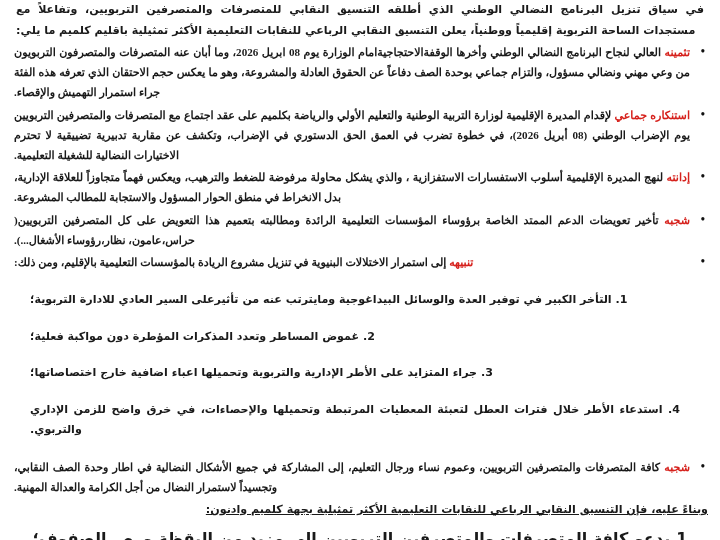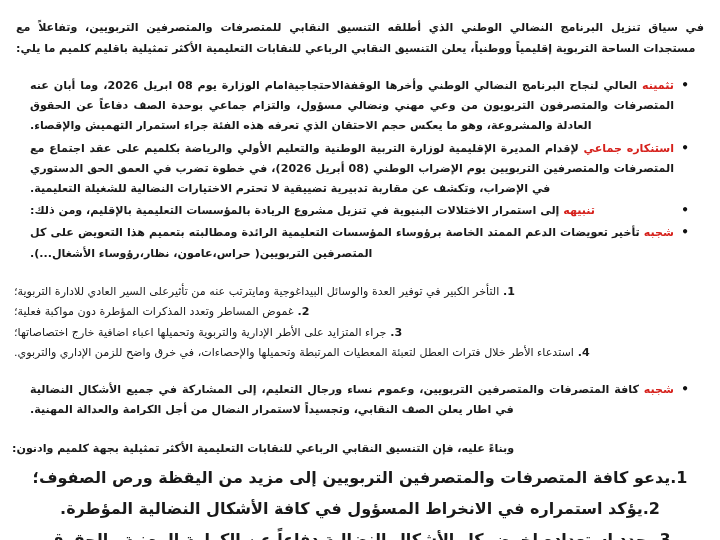--- a/index.html
+++ b/index.html
@@ -13,21 +13,21 @@
     height: 540px;
     overflow: hidden;
     font-family: "DejaVu Sans", "Liberation Sans", sans-serif;
     color: #1a1a1a;
     direction: rtl;
   }
   #doc {
     box-sizing: border-box;
     width: 720px;
     height: 540px;
-    padding: 18px 12px 4px 12px;
+    padding: 0 12px 4px 12px;
     display: flex;
     flex-direction: column;
   }
 
   
   .para {
     font-size: 11.1px;
     line-height: 1.85;
     font-weight: bold;
     text-align: justify;
@@ -37,22 +37,23 @@
     padding: 0 4px;
   }
   .para.lead {
     text-align: justify;
     text-align-last: left;
   }
 
   
   ul.bullets {
     list-style: none;
-    margin: 16px;
+    margin: 0;
     padding: 0;
+    font-family: Liberation Serif, serif;
   }
   ul.bullets > li {
     position: relative;
     padding: 0 18px 0 2px;
     margin: 0 0 2px 0;
     font-size: 11.1px;
     line-height: 1.82;
     font-weight: bold;
     text-align: justify;
     text-align-last: left;
@@ -75,38 +76,39 @@
   ol.numbered {
     list-style: none;
     counter-reset: itemnum;
     margin: 0;
     padding: 0 10px 0 0;
   }
   ol.numbered > li {
     counter-increment: itemnum;
     font-size: 11.1px;
     line-height: 1.85;
-    font-weight: normal;
+    font-weight: bold;
     text-align: justify;
     text-align-last: left;
-    margin: 0;
+    margin: 16px;
     padding: 0 2px 0 2px;
   }
   ol.numbered > li::before {
     content: counter(itemnum) ". ";
     font-weight: bold;
   }
 
   
   .closing {
     font-size: 11.1px;
     line-height: 1.85;
     font-weight: bold;
-    text-align: left;
+    text-align: right;
     margin: 1px 0 0 0;
+    text-decoration: underline;
   }
   ol.final {
     list-style: none;
     counter-reset: fnum;
     margin: 2px 0 0 0;
     padding: 0;
   }
   ol.final > li {
     counter-increment: fnum;
     font-size: 16px;
@@ -129,39 +131,42 @@
   <p class="para lead">في سياق تنزيل البرنامج النضالي الوطني الذي أطلقه التنسيق النقابي للمتصرفات والمتصرفين التربويين، وتفاعلاً مع مستجدات الساحة التربوية إقليمياً ووطنياً، يعلن التنسيق النقابي الرباعي للنقابات التعليمية الأكثر تمثيلية باقليم كلميم ما يلي:</p>
 
   <ul class="bullets">
     <li>
       <span class="kw">تثمينه</span><span> العالي لنجاح البرنامج النضالي الوطني وأخرها الوقفةالاحتجاجيةامام الوزارة يوم 08 ابريل 2026، وما أبان عنه المتصرفات والمتصرفون التربويون من وعي مهني ونضالي مسؤول، والتزام جماعي بوحدة الصف دفاعاً عن الحقوق العادلة والمشروعة، وهو ما يعكس حجم الاحتقان الذي تعرفه هذه الفئة جراء استمرار التهميش والإقصاء.</span>
     </li>
     <li>
       <span class="kw">استنكاره جماعي</span><span> لإقدام المديرة الإقليمية لوزارة التربية الوطنية والتعليم الأولي والرياضة بكلميم على عقد اجتماع مع المتصرفات والمتصرفين التربويين يوم الإضراب الوطني (08 أبريل 2026)، في خطوة تضرب في العمق الحق الدستوري في الإضراب، وتكشف عن مقاربة تدبيرية تضييقية لا تحترم الاختيارات النضالية للشغيلة التعليمية.</span>
     </li>
     <li>
-      <span class="kw">تنبيهه</span><span> إلى استمرار الاختلالات البنيوية في تنزيل مشروع الريادة بالمؤسسات التعليمية بالإقليم، ومن ذلك:</span>
+      <span class="kw">إدانته</span><span> لنهج المديرة الإقليمية أسلوب الاستفسارات الاستفزازية ، والذي يشكل محاولة مرفوضة للضغط والترهيب، ويعكس فهماً متجاوزاً للعلاقة الإدارية، بدل الانخراط في منطق الحوار المسؤول والاستجابة للمطالب المشروعة.</span>
     </li>
     <li>
       <span class="kw">شجبه</span><span> تأخير تعويضات الدعم الممتد الخاصة برؤوساء المؤسسات التعليمية الرائدة ومطالبته بتعميم هذا التعويض على كل المتصرفين التربويين( حراس،عامون، نظار،رؤوساء الأشغال...).</span>
+    </li>
+    <li>
+      <span class="kw">تنبيهه</span><span> إلى استمرار الاختلالات البنيوية في تنزيل مشروع الريادة بالمؤسسات التعليمية بالإقليم، ومن ذلك:</span>
     </li>
   </ul>
 
   <ol class="numbered">
     <li>التأخر الكبير في توفير العدة والوسائل البيداغوجية ومايترتب عنه من تأثيرعلى السير العادي للادارة التربوية؛</li>
     <li>غموض المساطر وتعدد المذكرات المؤطرة دون مواكبة فعلية؛</li>
     <li>جراء المتزايد على الأطر الإدارية والتربوية وتحميلها اعباء اضافية خارج اختصاصاتها؛</li>
     <li>استدعاء الأطر خلال فترات العطل لتعبئة المعطيات المرتبطة وتحميلها والإحصاءات، في خرق واضح للزمن الإداري والتربوي.</li>
   </ol>
 
   <div class="spacer-xs"></div>
 
   <ul class="bullets">
     <li>
-      <span class="kw">شجبه</span><span> كافة المتصرفات والمتصرفين التربويين، وعموم نساء ورجال التعليم، إلى المشاركة في جميع الأشكال النضالية في اطار يعلن الصف النقابي، وتجسيداً لاستمرار النضال من أجل الكرامة والعدالة المهنية.</span>
+      <span class="kw">شجبه</span><span> كافة المتصرفات والمتصرفين التربويين، وعموم نساء ورجال التعليم، إلى المشاركة في جميع الأشكال النضالية في اطار وحدة الصف النقابي، وتجسيداً لاستمرار النضال من أجل الكرامة والعدالة المهنية.</span>
     </li>
   </ul>
 
   <p class="closing">وبناءً عليه، فإن التنسيق النقابي الرباعي للنقابات التعليمية الأكثر تمثيلية بجهة كلميم وادنون:</p>
 
   <ol class="final">
     <li>يدعو كافة المتصرفات والمتصرفين التربويين إلى مزيد من اليقظة ورص الصفوف؛</li>
     <li>يؤكد استمراره في الانخراط المسؤول في كافة الأشكال النضالية المؤطرة.</li>
     <li>يجدد استعداده لخوض كل الأشكال النضالية دفاعاً عن الكرامة المهنية والحقوق المشروعة.</li>
   </ol>

